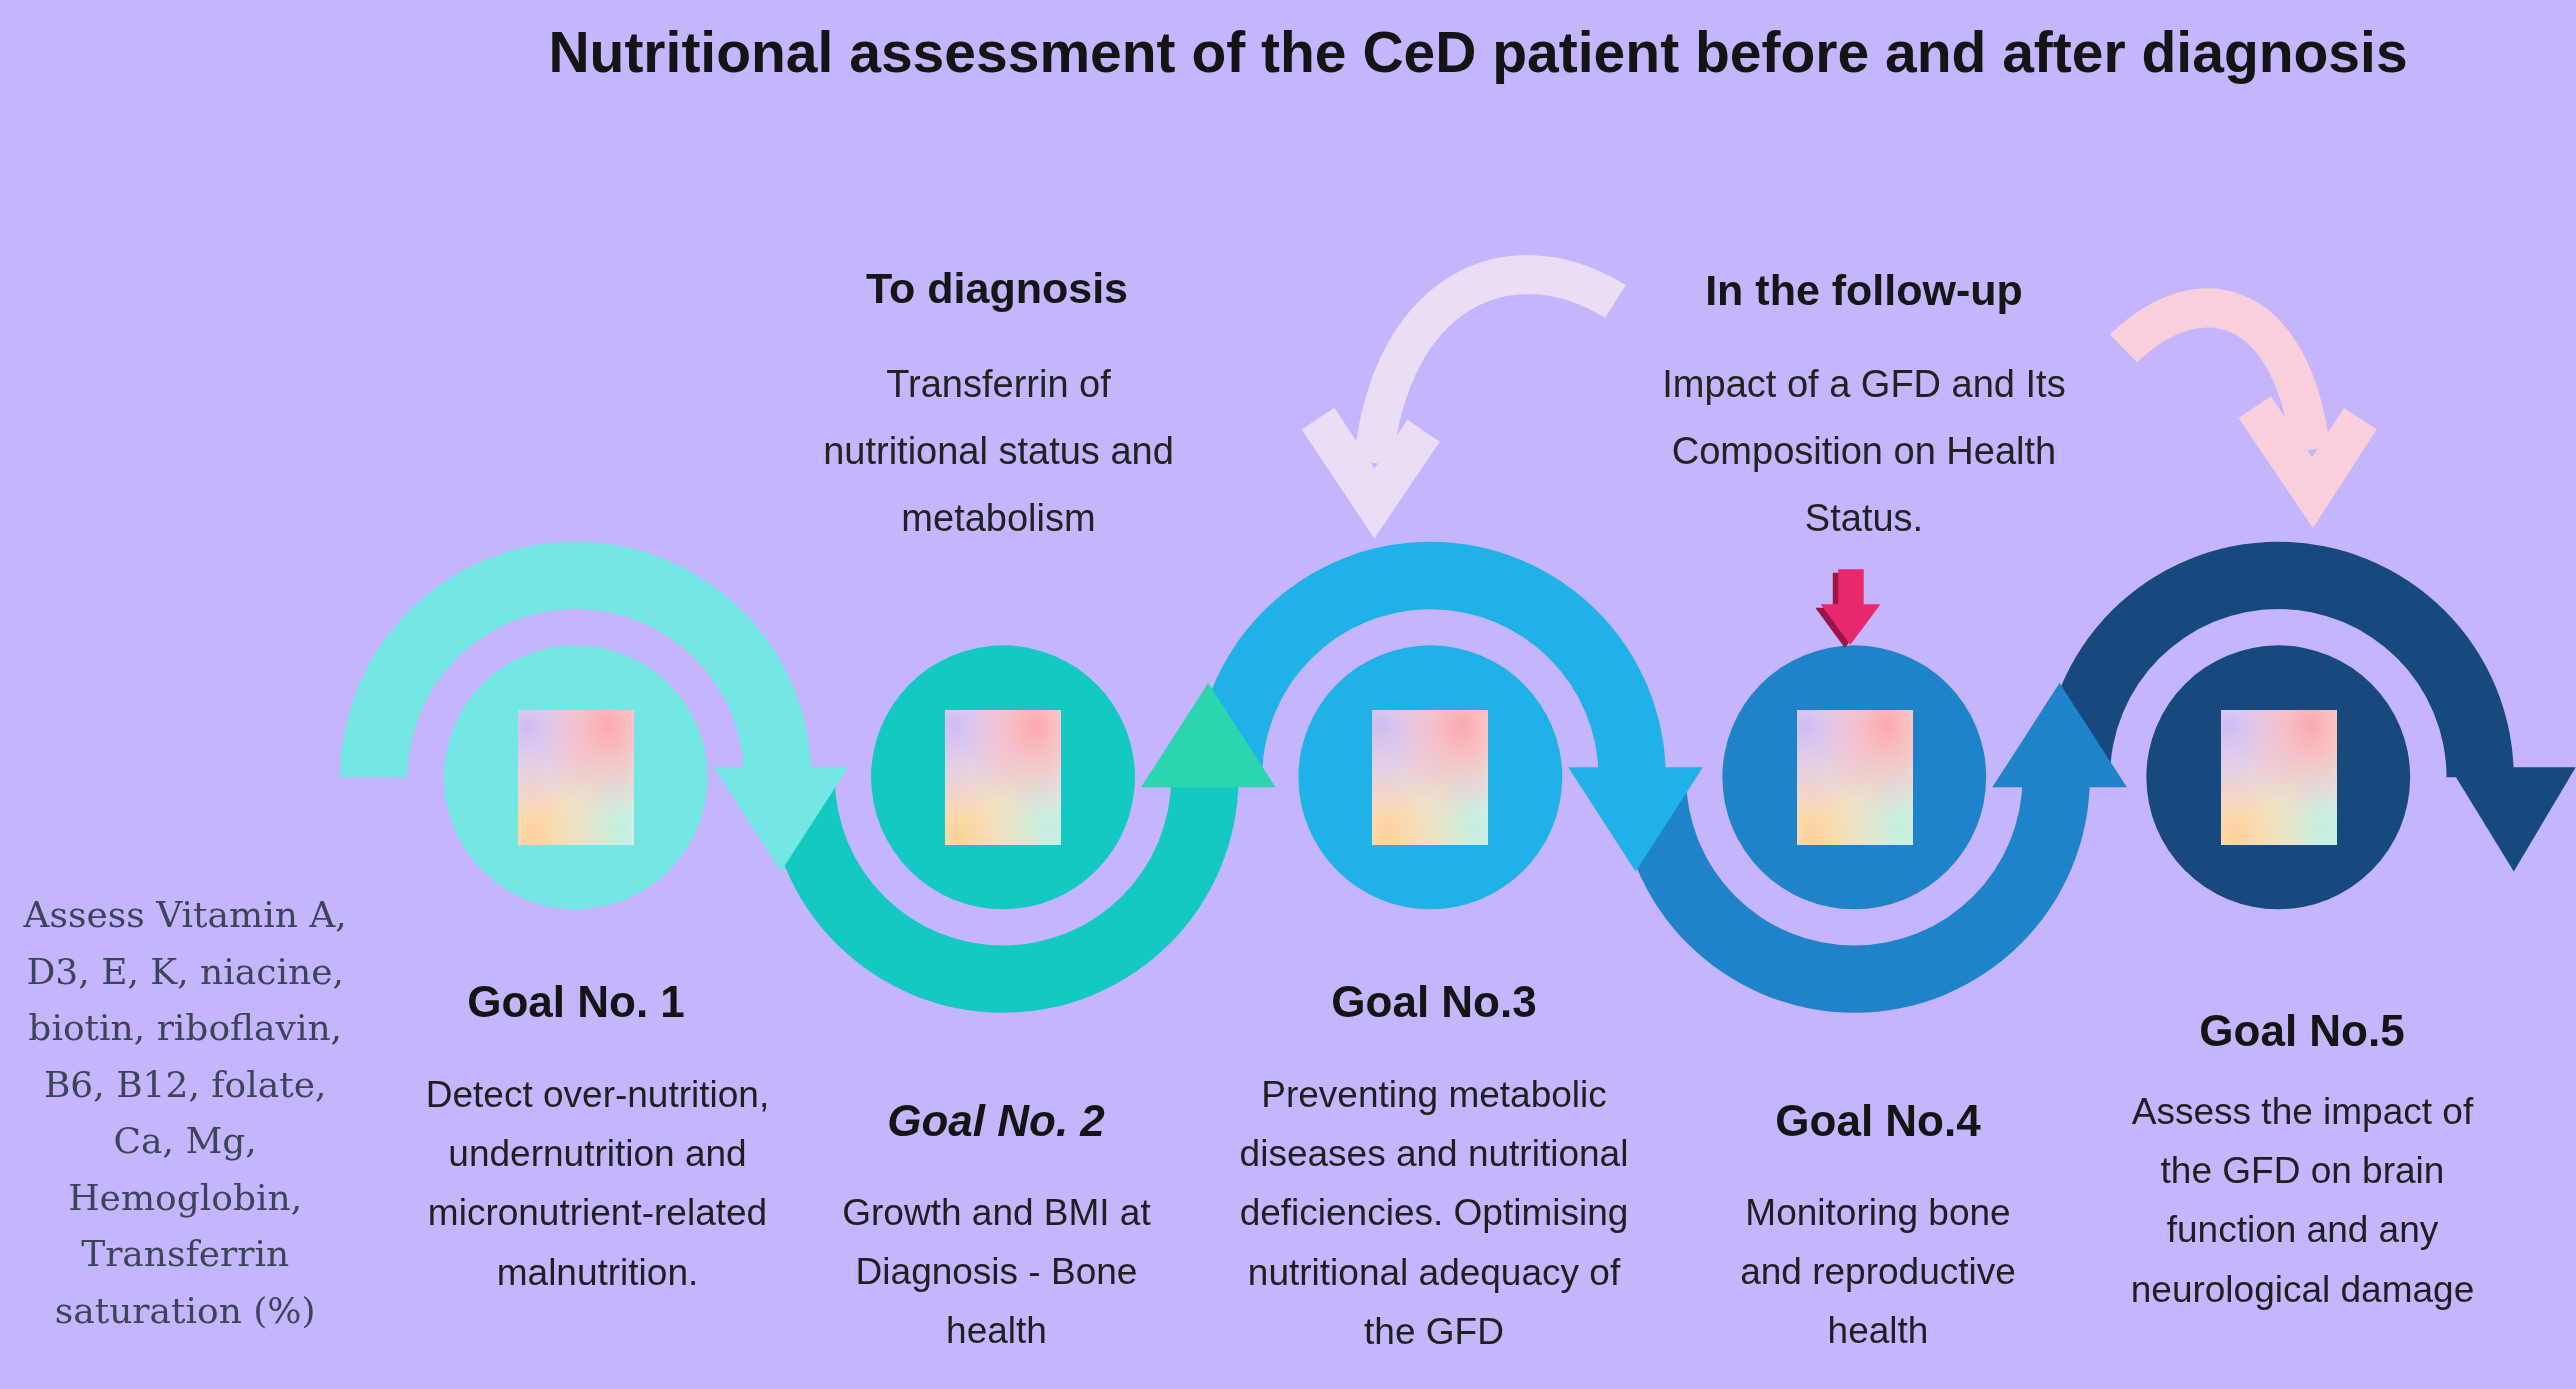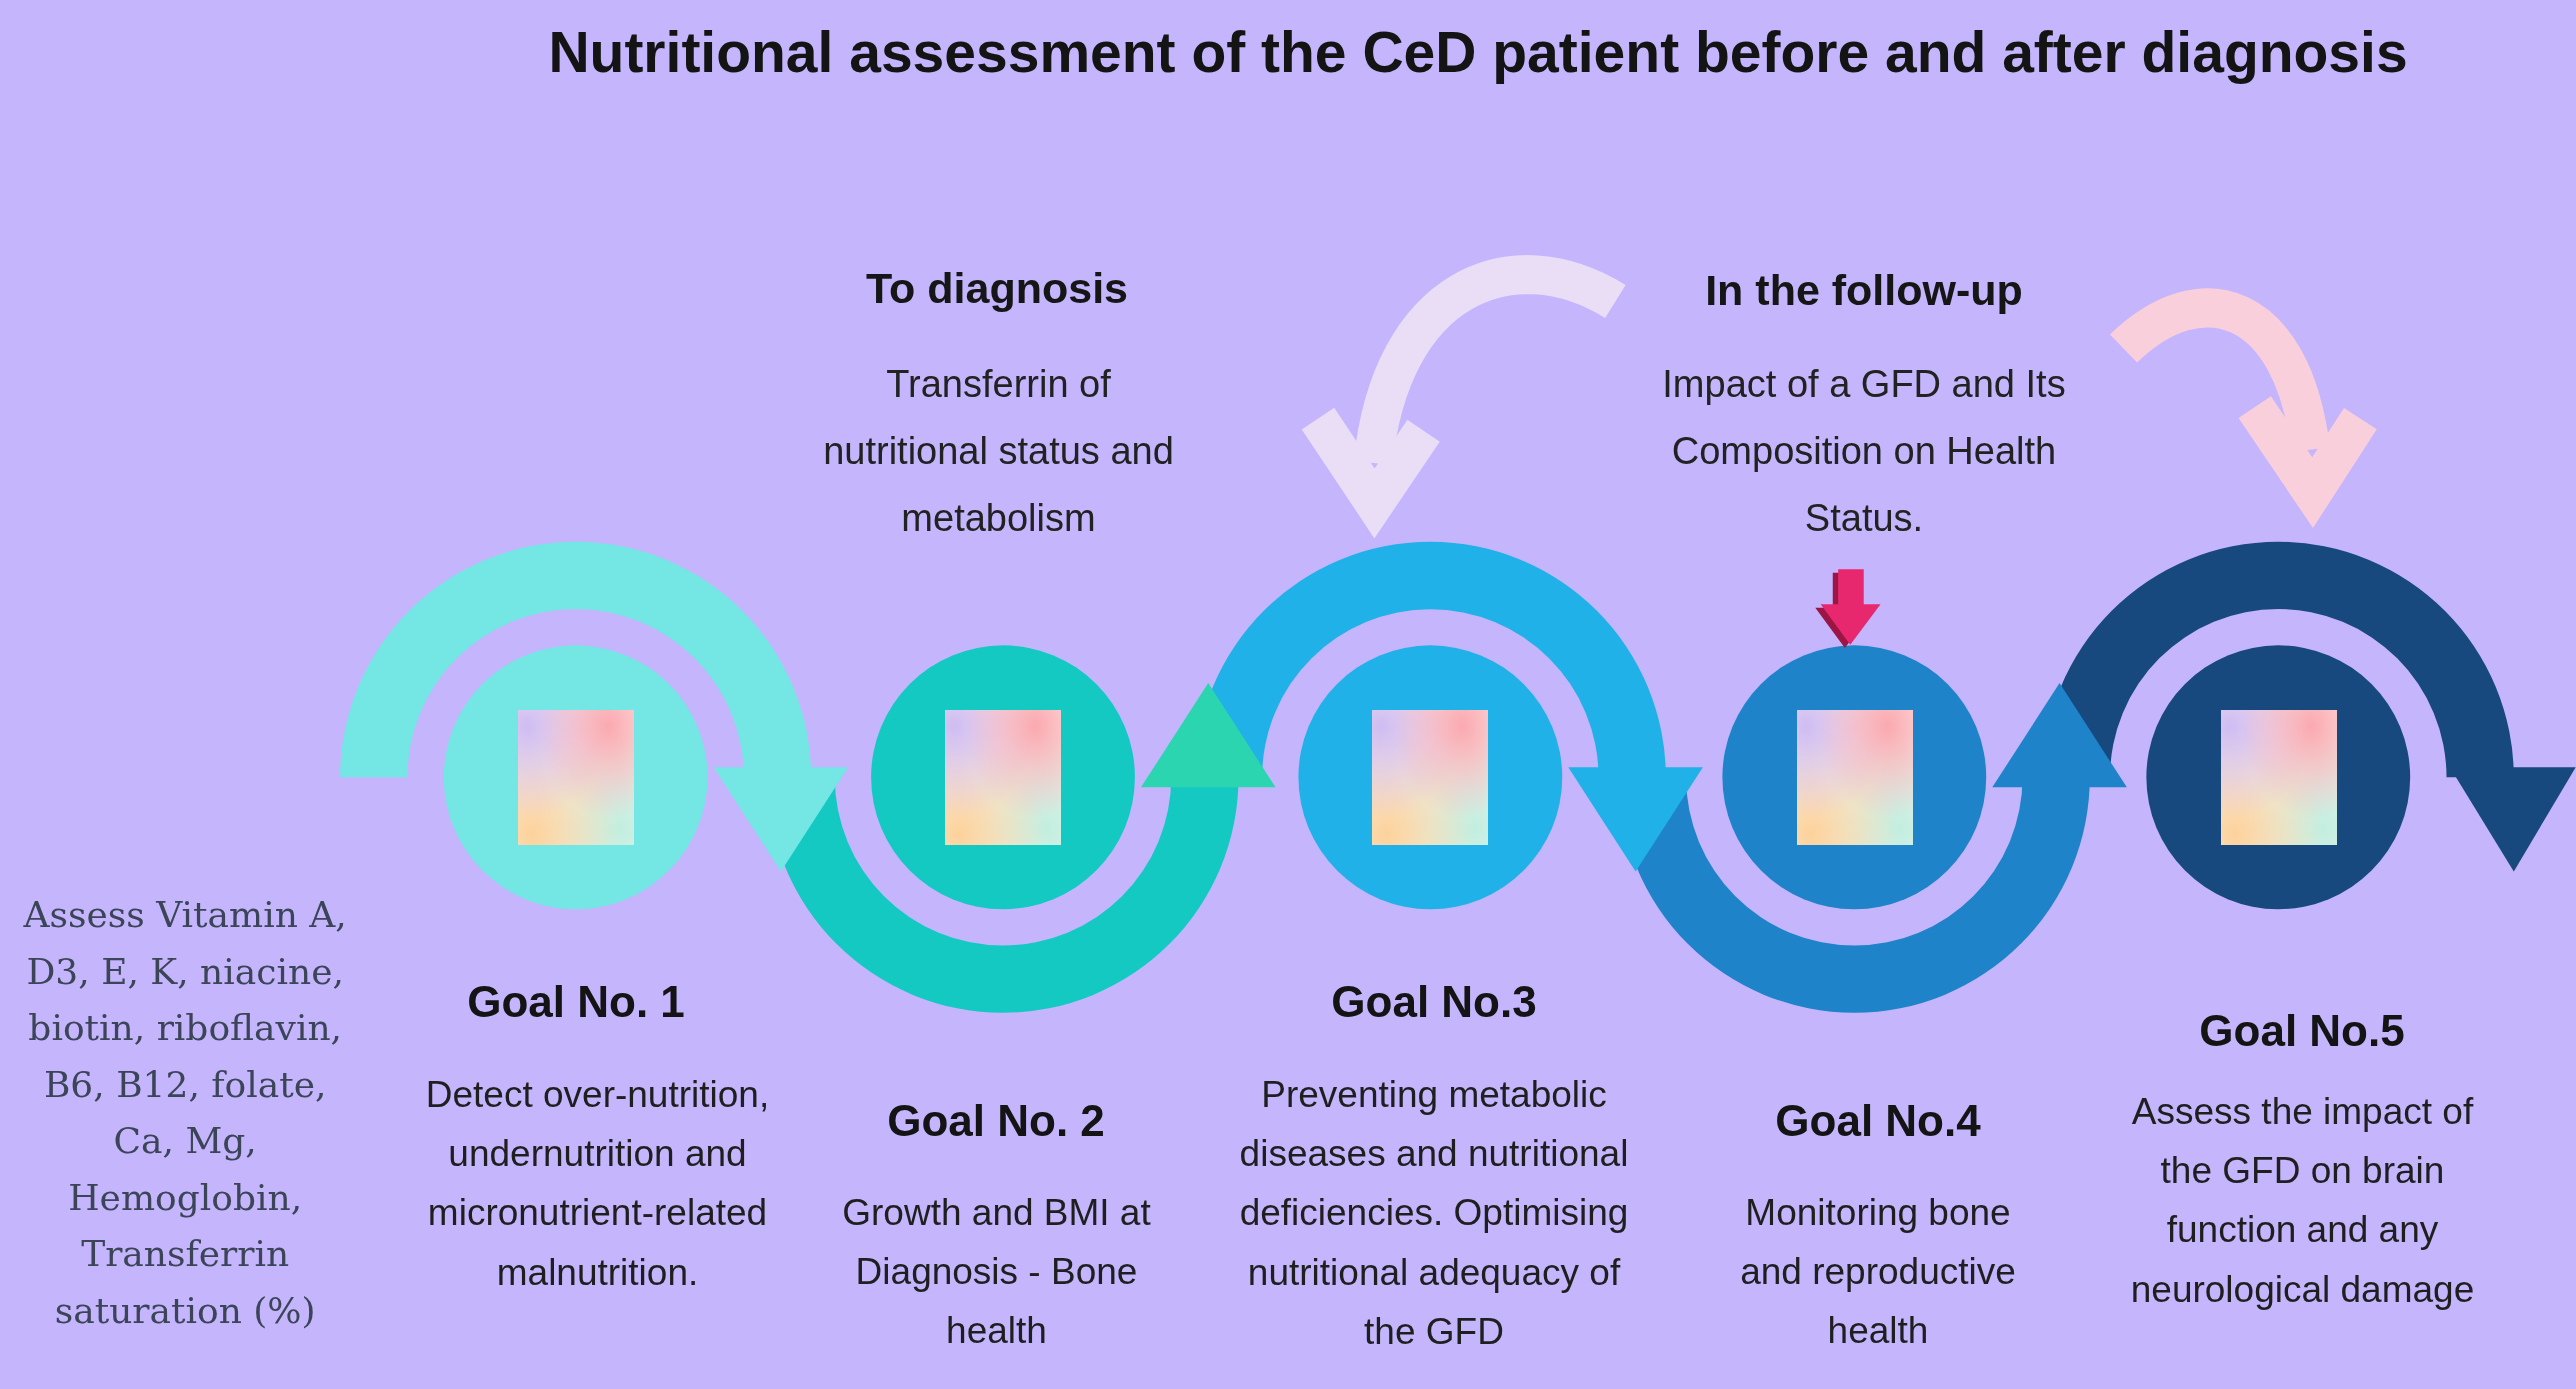--- a/index.html
+++ b/index.html
@@ -85,21 +85,21 @@
     <div>B6, B12, folate,</div>
     <div>Ca, Mg,</div>
     <div>Hemoglobin,</div>
     <div>Transferrin</div>
     <div>saturation (%)</div>
   </div>
 
   <div class="abs goal-heading" style="left:374px;top:977px;width:404px;">Goal No. 1</div>
   <div class="abs goal-body" style="left:389px;top:1065px;width:417px;">Detect over-nutrition, undernutrition and micronutrient-related malnutrition.</div>
 
-  <div class="abs goal-heading" style="left:794px;top:1096px;width:404px;">Goal No. 2</div>
+  <div class="abs goal-heading" style="left:794px;top:1096px;width:404px;font-style:italic;">Goal No. 2</div>
   <div class="abs goal-body" style="left:828px;top:1183px;width:337px;">Growth and BMI at Diagnosis - Bone health</div>
 
   <div class="abs goal-heading" style="left:1232px;top:977px;width:404px;">Goal No.3</div>
   <div class="abs goal-body" style="left:1239px;top:1065px;width:390px;">Preventing metabolic diseases and nutritional deficiencies. Optimising nutritional adequacy of the GFD</div>
 
   <div class="abs goal-heading" style="left:1676px;top:1096px;width:404px;">Goal No.4</div>
   <div class="abs goal-body" style="left:1723px;top:1183px;width:310px;">Monitoring bone and reproductive health</div>
 
   <div class="abs goal-heading" style="left:2100px;top:1006px;width:404px;">Goal No.5</div>
   <div class="abs goal-body" style="left:2114px;top:1082px;width:377px;">Assess the impact of the GFD on brain function and any neurological damage</div>

